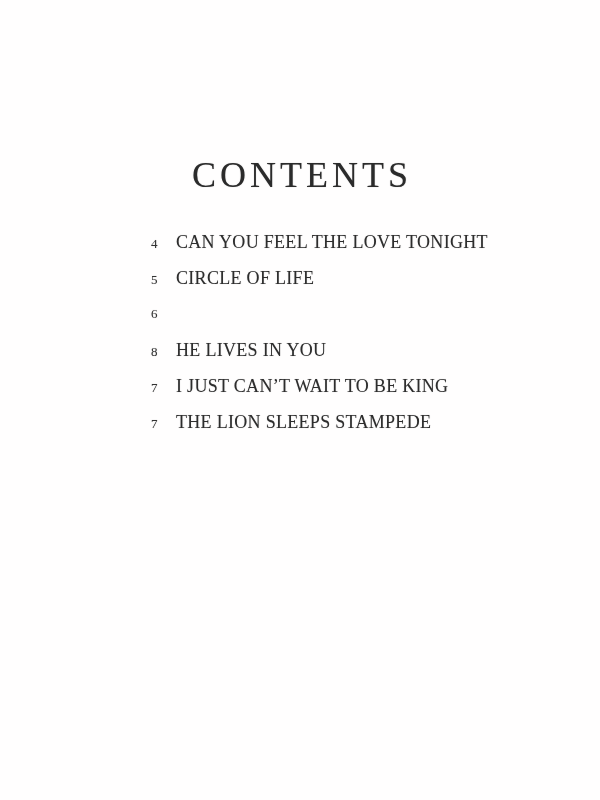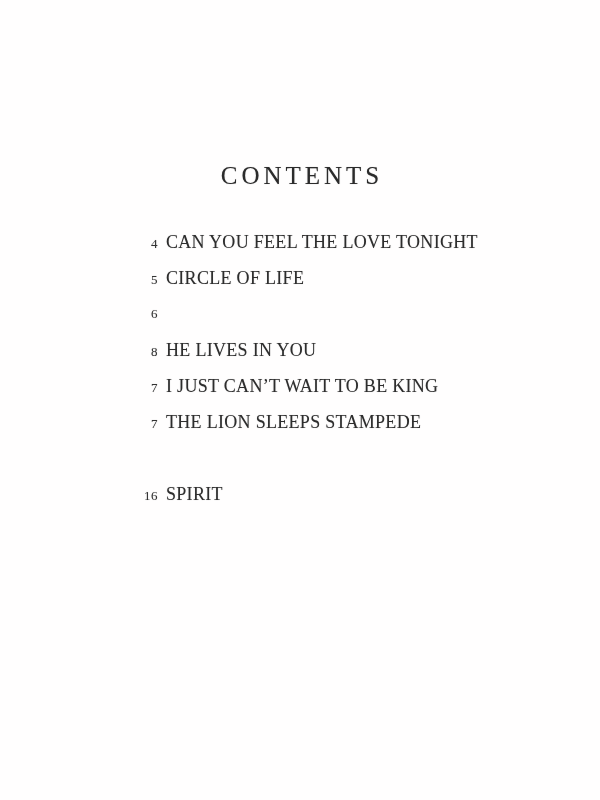--- a/index.html
+++ b/index.html
@@ -16,21 +16,21 @@
     font-family: "Liberation Serif", "DejaVu Serif", serif;
     color: #2d2d2d;
   }
   .title {
     position: absolute;
     top: 162px;
     left: 0;
     width: 100%;
     margin: 0;
     text-align: center;
-    font-size: 25px;
+    font-size: 36px;
     font-weight: 400;
     letter-spacing: 4px;
     padding-left: 4px;
     box-sizing: border-box;
     line-height: 27px;
     color: #2b2b2b;
     text-shadow: 0 0 1px rgba(43,43,43,0.35);
   }
   .toc {
     position: absolute;
@@ -47,21 +47,21 @@
     width: 158px;
     text-align: right;
     font-size: 13px;
     line-height: 36px;
     letter-spacing: 0.5px;
     color: #333333;
     flex: 0 0 158px;
     text-shadow: 0 0 1px rgba(51,51,51,0.3);
   }
   .song {
-    margin-left: 8px;
+    margin-left: 18px;
     font-size: 18px;
     line-height: 36px;
     letter-spacing: 0.3px;
     color: #2d2d2d;
     white-space: nowrap;
     text-shadow: 0 0 1px rgba(45,45,45,0.3);
   }
 </style>
 </head>
 <body>
@@ -88,18 +88,14 @@
     <div class="row">
       <span class="num">7</span>
       <span class="song">I JUST CAN’T WAIT TO BE KING</span>
     </div>
     <div class="row">
       <span class="num">7</span>
       <span class="song">THE LION SLEEPS STAMPEDE</span>
     </div>
     <div class="row">
     </div>
-    <div class="row">
-      <span class="num">16</span>
-      <span class="song">SPIRIT</span>
-    </div>
   </div>
 </div>
 
 </body></html>

